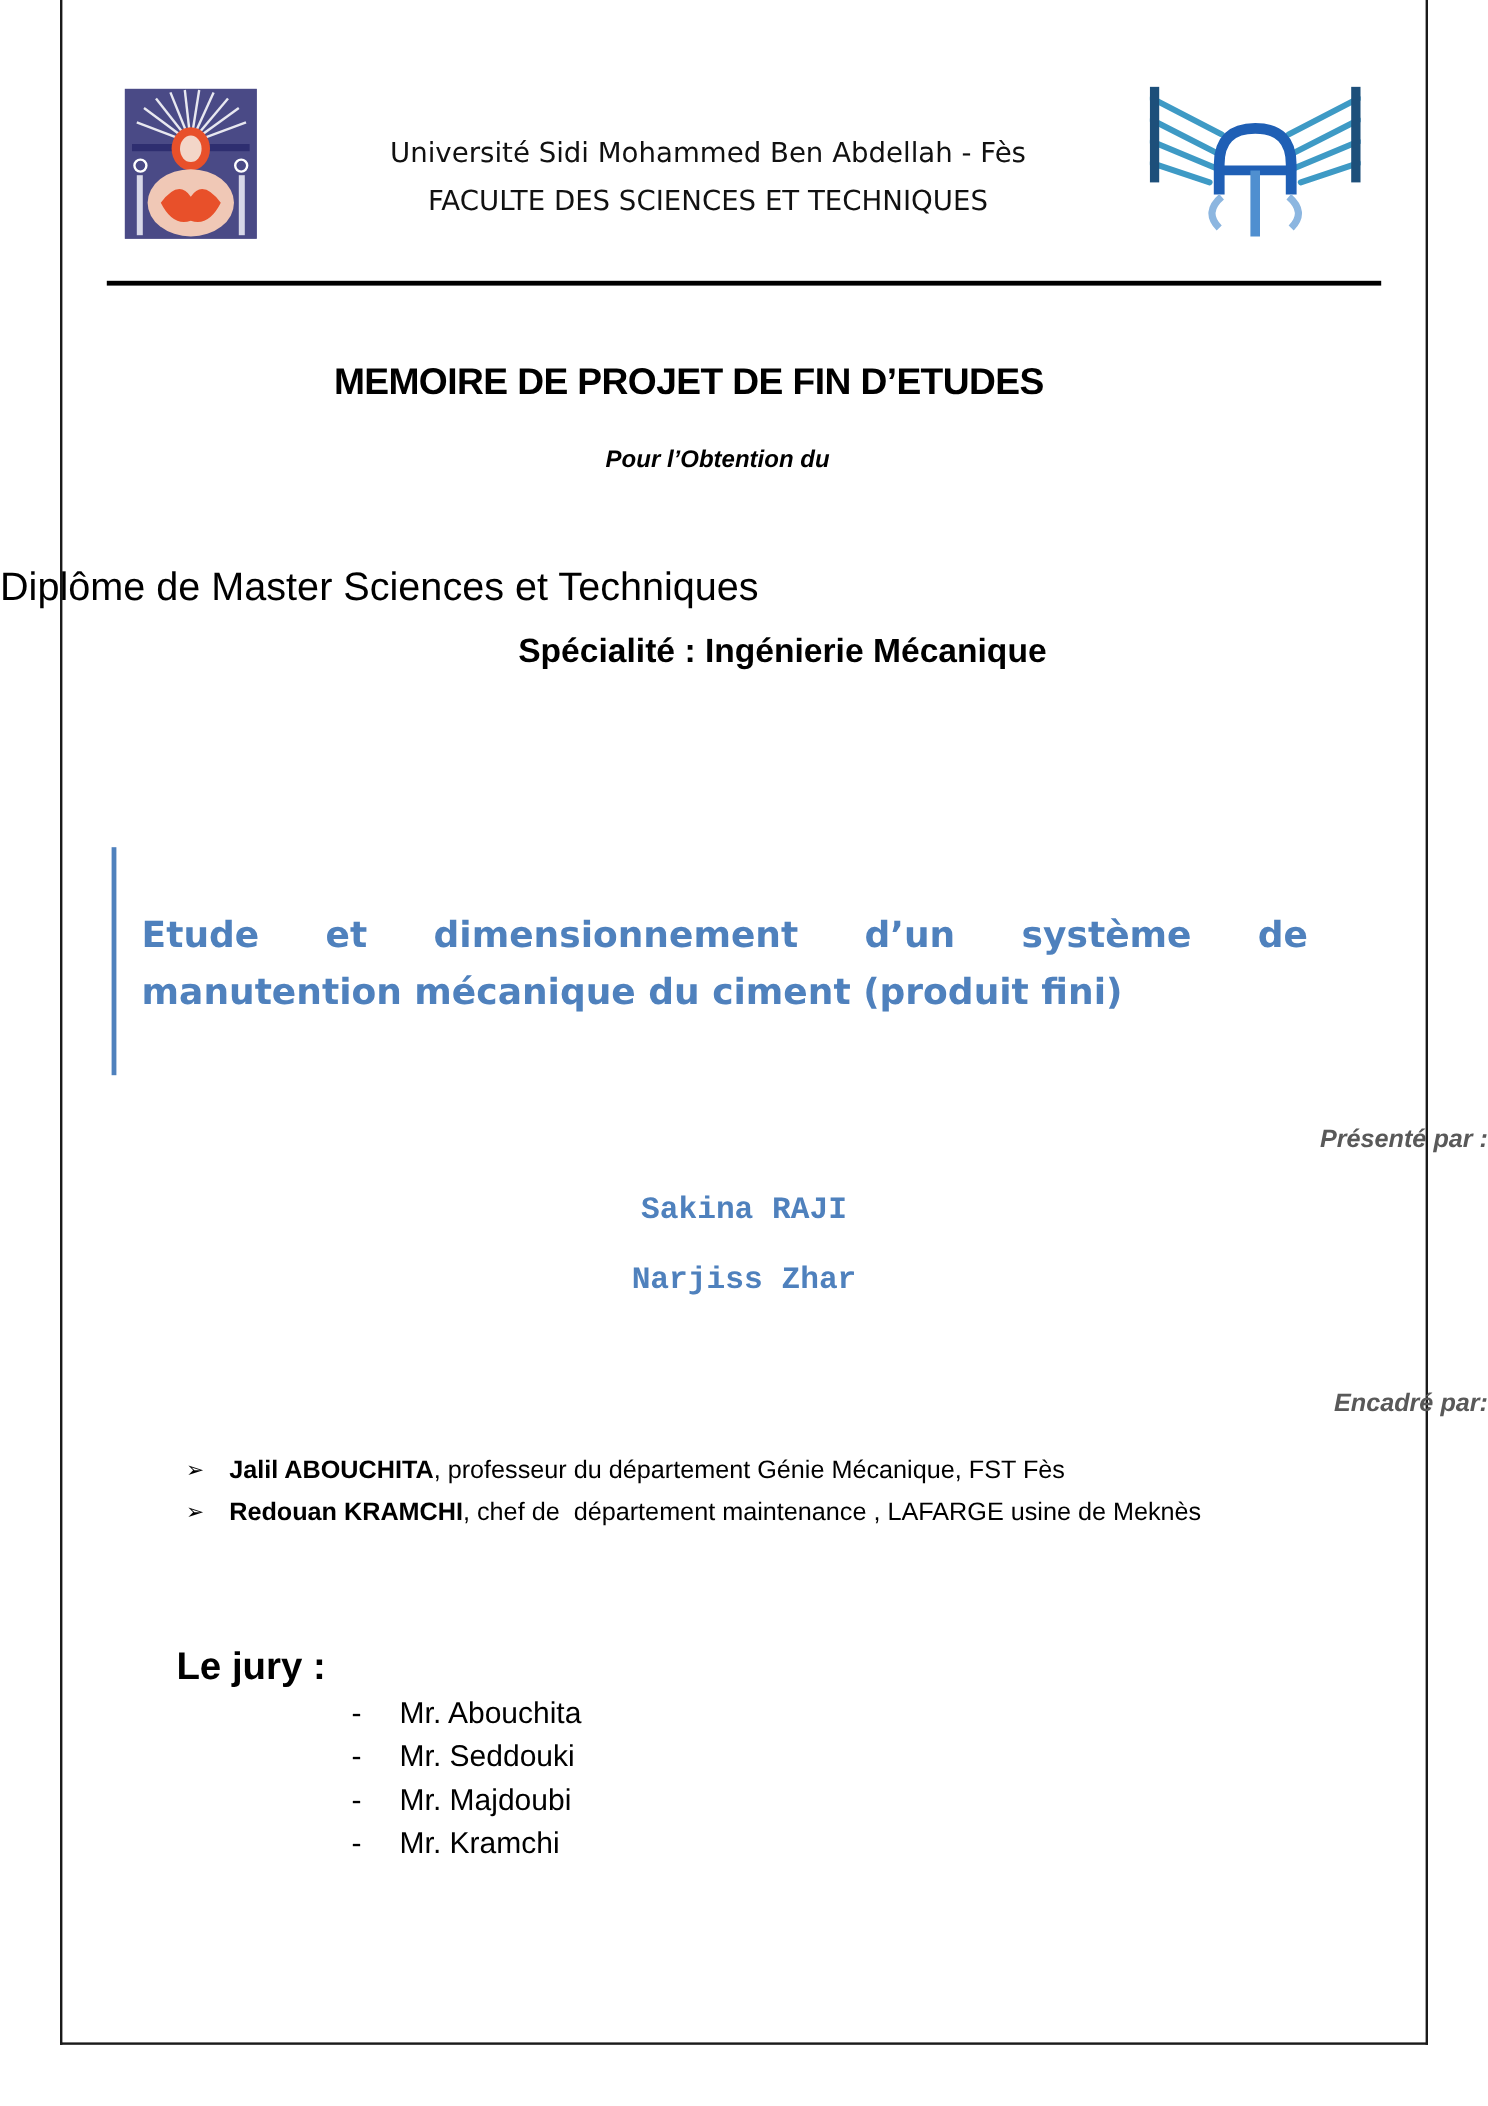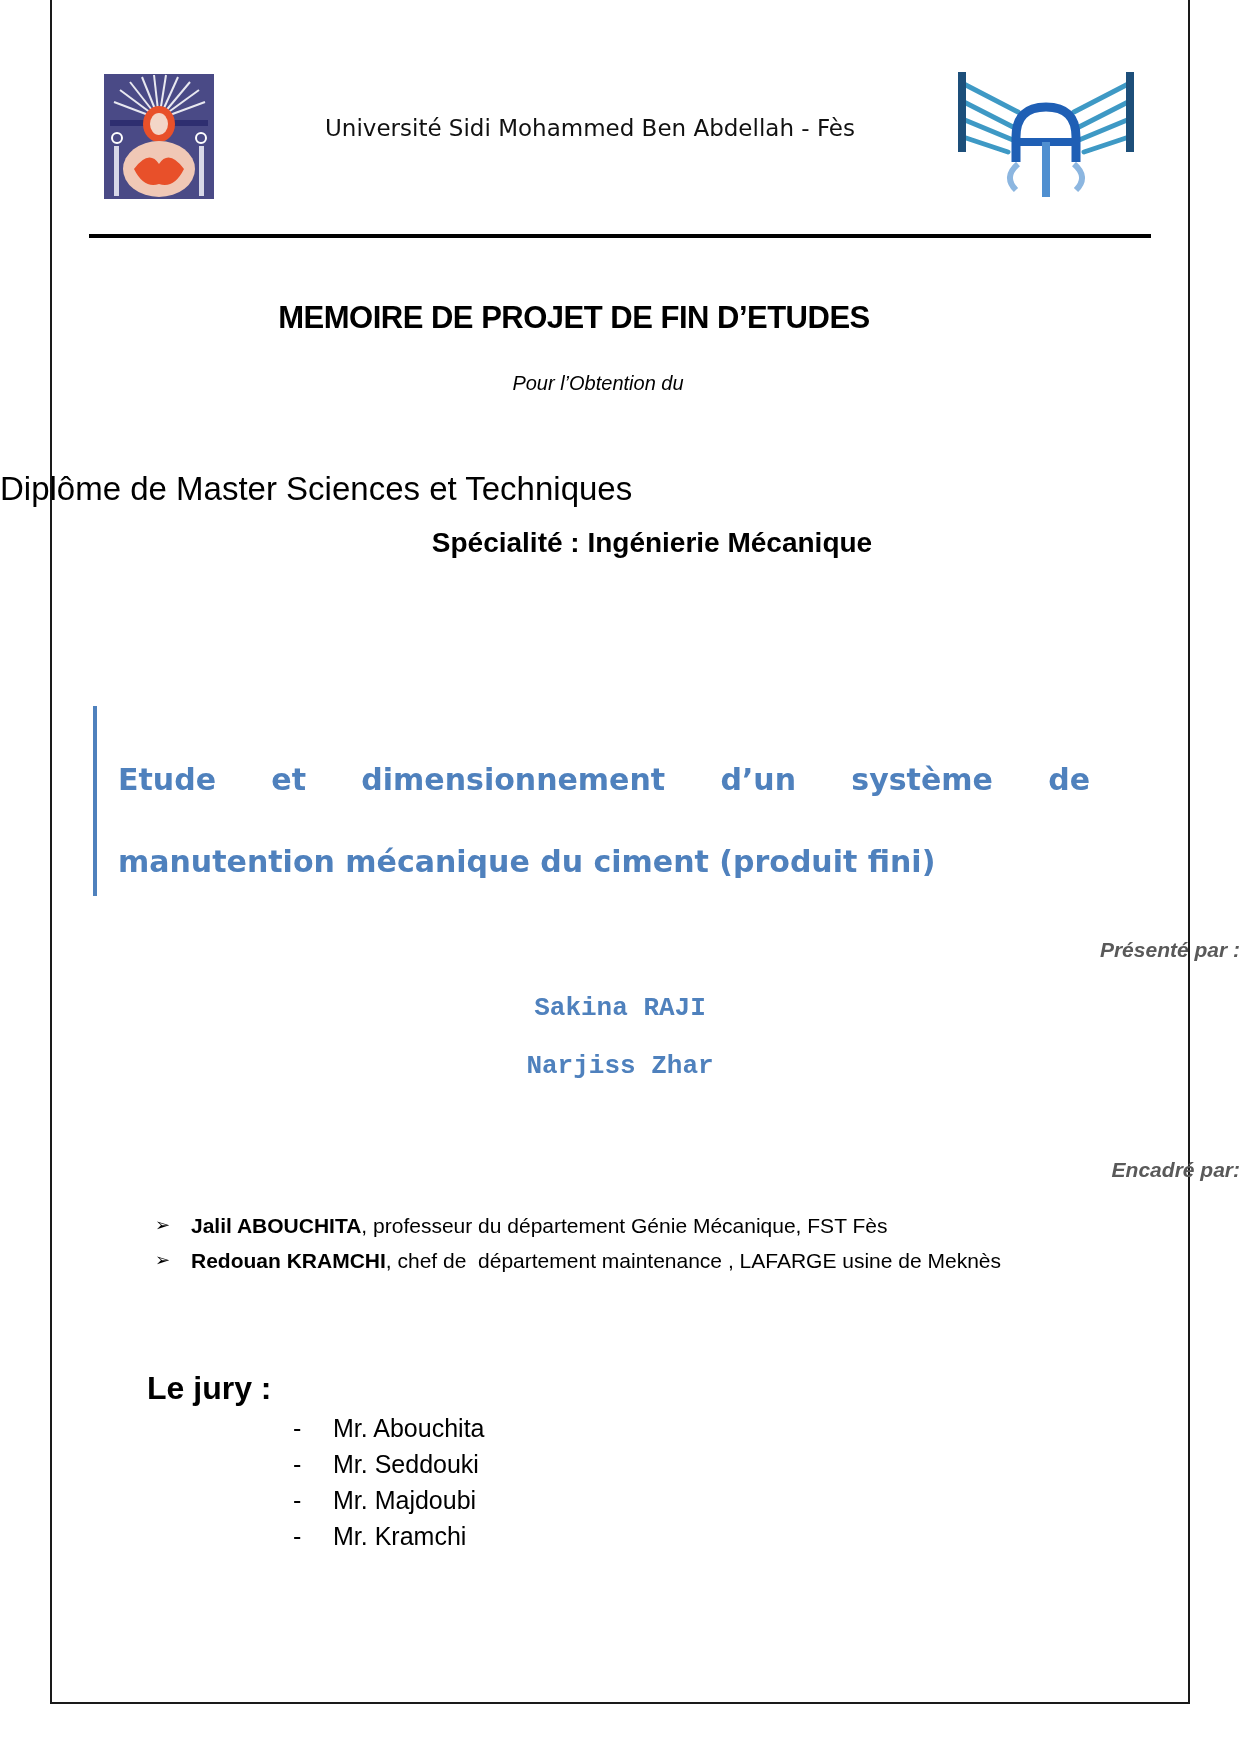--- a/index.html
+++ b/index.html
@@ -29,41 +29,41 @@
     .header-rule {
       position: absolute; left: 89px; top: 234px; width: 1062px; height: 4px; background: #000;
     }
 
     .memoire-title {
       position: absolute; left: 0; top: 300px; width: 1148px; text-align: center;
       font-family: "Liberation Sans", sans-serif; font-weight: bold; font-size: 31px; letter-spacing: -0.5px;
     }
     .pour {
       position: absolute; left: 0; top: 372px; width: 1196px; text-align: center;
-      font-weight: normal; font-style: italic; font-size: 20px;
+      font-weight: bold; font-style: italic; font-size: 20px;
     }
     .diplome {
       position: absolute; left: 0; top: 470px; width: 1240px; text-align: left;
       font-weight: normal; font-size: 33px;
     }
     .specialite {
       position: absolute; left: 0; top: 527px; width: 1240px; text-align: center;
       font-weight: bold; font-size: 28px; margin-left: 32px;
     }
 
     .title-bar {
       position: absolute; left: 93px; top: 706px; width: 4px; height: 190px; background: #4f81bd;
     }
     .thesis-title {
       position: absolute; left: 118px; top: 756px; width: 972px;
       font-family: "DejaVu Sans", sans-serif; font-weight: bold; font-size: 30px; line-height: 48px;
       color: #4f81bd; text-align: justify; text-align-last: left;
     }
     .thesis-title .line1 { display: block; text-align: justify; text-align-last: justify; }
-    .thesis-title .line2 { display: block; margin-top: 34px; }
+    .thesis-title .line2 { display: block; }
 
     .presente {
       position: absolute; left: 0; top: 938px; width: 1240px; text-align: right;
       font-weight: bold; font-style: italic; font-size: 21px; color: #595959;
     }
     .student {
       position: absolute; left: 0; width: 1240px; text-align: center;
       font-family: Liberation Mono, monospace; font-weight: bold; font-size: 26px; color: #4f81bd;
     }
     .student-1 { top: 993px; }
@@ -118,20 +118,21 @@
     <circle cx="97" cy="64" r="5" fill="none" stroke="#fff" stroke-width="2"></circle>
     <ellipse cx="55" cy="50" rx="16" ry="18" fill="#e8502a"></ellipse>
     <ellipse cx="55" cy="50" rx="9" ry="11" fill="#f3d6c8"></ellipse>
     <ellipse cx="55" cy="95" rx="36" ry="28" fill="#f0c8b6"></ellipse>
     <path d="M30 95 Q45 75 55 90 Q65 75 80 95 Q70 115 55 110 Q40 115 30 95Z" fill="#e8502a"></path>
   </svg>
 </div>
 
 <div class="header-text">
   <div>Université Sidi Mohammed Ben Abdellah - Fès</div>
+  <div>FACULTE DES SCIENCES ET TECHNIQUES</div>
 </div>
 
 <div class="logo-right">
   <svg width="176" height="130" viewBox="0 0 176 130">
     <g stroke="#2a8fbf" stroke-width="5" stroke-linecap="round" opacity="0.9">
       <line x1="2" y1="10" x2="60" y2="40"></line>
         <line x1="2" y1="28" x2="55" y2="55"></line>
       <line x1="2" y1="46" x2="55" y2="68"></line>
         <line x1="2" y1="64" x2="50" y2="80"></line>
       <line x1="174" y1="10" x2="116" y2="40"></line>

